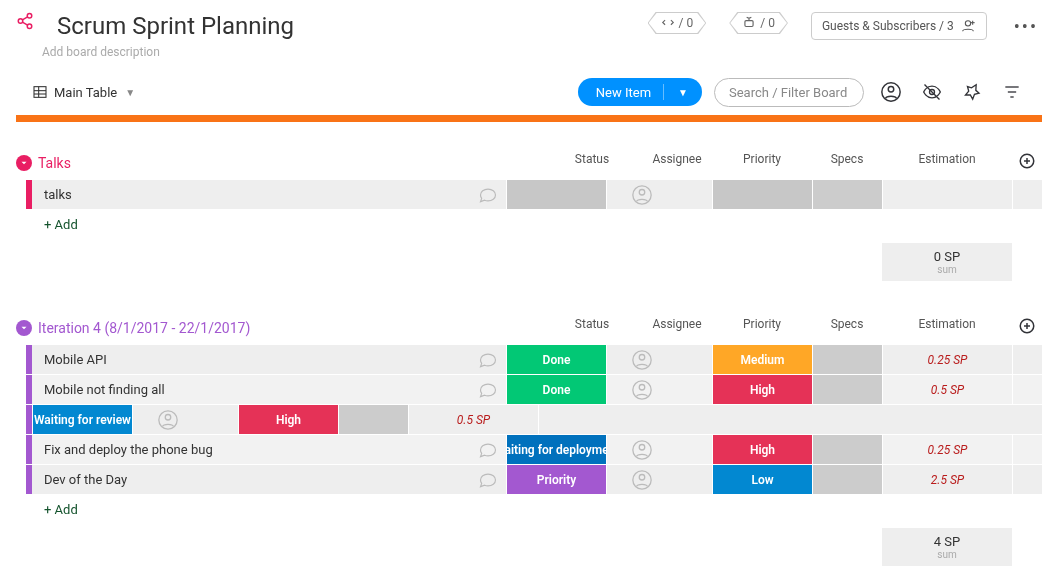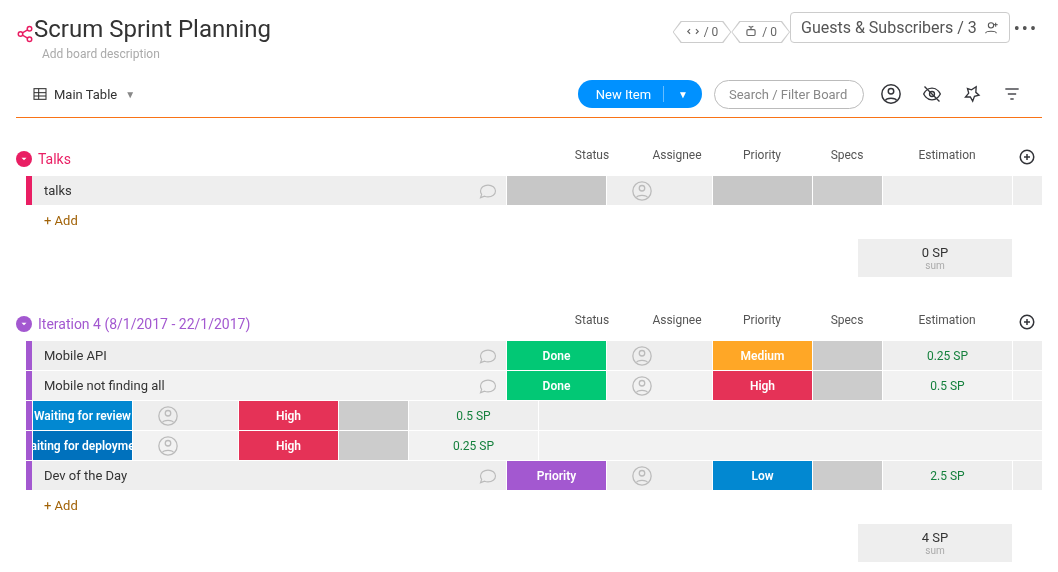--- a/index.html
+++ b/index.html
@@ -1,32 +1,32 @@
 <!DOCTYPE html>
 <html><head>
 <meta charset="utf-8">
 <style>
 * { margin: 0; padding: 0; box-sizing: border-box; font-family: -apple-system, BlinkMacSystemFont, "Segoe UI", Roboto, Arial, sans-serif; }
 body { background: #fff; color: #333; width: 1058px; }
 
 .top-area { padding: 12px 16px 0; }
-.header-row { display: flex; align-items: flex-end; gap: 0; }
+.header-row { display: flex; align-items: flex-start; gap: 23px; }
 .share-icon { color: #e91e63; width: 18px; height: 18px; flex: none; }
 .board-title { font-size: 24px; color: #333; font-weight: 400; flex: none; }
 .header-spacer { flex: 1; }
 .tag-btn { display: flex; align-items: center; gap: 4px; font-size: 12px; color: #555; border: 1px solid #ccc; border-radius: 4px; padding: 4px 8px; background: #fff; position: relative; }
 .tag-btn.angled { clip-path: polygon(8px 0, calc(100% - 8px) 0, 100% 50%, calc(100% - 8px) 100%, 8px 100%, 0 50%); border: none; background: linear-gradient(#ccc,#ccc); padding: 1px; }
 .tag-btn.angled .inner { clip-path: polygon(8px 0, calc(100% - 8px) 0, 100% 50%, calc(100% - 8px) 100%, 8px 100%, 0 50%); background:#fff; padding: 3px 12px; display:flex; align-items:center; gap:4px; color:#666;}
-.guests-btn { display: flex; align-items: center; gap: 6px; font-size: 16px; color: #555; border: 1px solid #ccc; border-radius: 4px; padding: 5px 10px; background: #fff; }
+.guests-btn { display: flex; align-items: center; gap: 6px; font-size: 12px; color: #555; border: 1px solid #ccc; border-radius: 4px; padding: 5px 10px; background: #fff; }
 .icon-btn { border:none; background:none; cursor:pointer; color:#555; padding:4px; display:flex; align-items:center; }
 .dots-btn { font-size: 18px; color:#555; letter-spacing: 2px; }
 
 .board-desc { color:#aaa; font-size: 12px; margin-top: 4px; margin-left: 26px; }
 
-.toolbar-row { display:flex; align-items:center; padding: 18px 16px 8px; border-bottom: 1px solid #f97316; gap: 12px;}
+.toolbar-row { display:flex; align-items:center; padding: 18px 16px 8px; border-bottom: 7px solid #f97316; gap: 12px;}
 .view-btn { display:flex; align-items:center; gap:6px; font-size: 13px; color:#333; cursor:pointer; }
 .view-btn svg { width:16px; height:16px; }
 .chev-down { font-size: 10px; color:#888; margin-left: 2px; }
 .toolbar-spacer { flex:1; }
 .new-item-btn { background:#0091ff; color:#fff; border:none; border-radius: 20px; padding: 6px 14px 6px 18px; font-size: 13px; display:flex; align-items:center; gap:12px; cursor:pointer;}
 .new-item-btn .divider{ width:1px; height:16px; background: rgba(255,255,255,0.4);}
 .search-input { border:1px solid #bbb; border-radius: 20px; padding: 6px 14px; font-size: 13px; width: 150px; color:#333; }
 .search-input::placeholder { color:#888; }
 .tool-icon { width:20px; height:20px; color:#323338; stroke-width:1.6;}
 .person-circle { width:22px; height:22px; color:#323338; }
@@ -49,29 +49,29 @@
 .row { display:flex; align-items:stretch; background:#eee; border-top: 1px solid #fff; height: 30px; }
 .row.even { background:#f2f2f2; }
 .row-handle { width:6px; flex:none; }
 .row-name { flex:1; display:flex; align-items:center; padding-left: 12px; font-size: 13px; color:#333; gap:6px; justify-content:space-between; padding-right:8px;}
 .chat-icon { color:#bbb; width:20px; height:20px; flex:none; stroke-width:1.4;}
 .cell { display:flex; align-items:center; justify-content:center; font-size: 12px; color:#fff; border-left: 1px solid #fff; }
 .cell.assignee-cell svg { color:#bbb; width:22px; height:22px;}
 .cell.specs-cell { background:#ccc;}
 .cell.status-cell { background:#c7c7c7; color:#fff; font-weight:600; white-space:nowrap; overflow:hidden; padding:0 4px; text-overflow: ellipsis;}
 .cell.priority-cell { background:#c7c7c7; color:#fff; font-weight:600;margin-left:36px; }
-.cell.estimation-cell { color:#15803d; background:transparent; }
+.cell.estimation-cell { color:#b91c1c; background:transparent;font-style:italic; }
 .cell.plus-cell { background:transparent;}
 
 .add-row { display:flex; align-items:center; height: 30px; border-top:1px solid #fff;}
 .add-row .row-handle-light { width:6px; flex:none; opacity:0.4;}
-.add-row-text { padding-left:12px; font-size: 13px; color:#a16207;}
+.add-row-text { padding-left:12px; font-size: 13px; color:#14532d;}
 
 .summary-row { display:flex; justify-content:flex-end; margin-top:4px;}
-.summary-box { width:154px; text-align:center; background:#eee; padding: 6px 4px; margin-right:30px;}
+.summary-box { width:130px; text-align:center; background:#eee; padding: 6px 4px; margin-right:30px;}
 .summary-box .val { font-size:13px; color:#333;}
 .summary-box .lbl { font-size:10px; color:#aaa;}
 
 .rows-wrap { margin-left: 10px; margin-top: 6px; }
 
 
 .c-done{background:#02c875!important}
 .c-waitrev{background:#0288d1!important}
 .c-waitdep{background:#0071bd!important}
 .c-ongoing{background:#a358d0!important}
@@ -306,20 +306,26 @@
               <path d="M6 19c1-3 11-3 12 0"></path>
             </svg>
           </div>
           <div class="cell priority-cell col-priority p-high">High</div>
           <div class="cell specs-cell col-specs"></div>
           <div class="cell estimation-cell col-estimation">0.5 SP</div>
           <div class="cell plus-cell col-plus"></div>
         </div>
         <div class="row even">
           <div class="row-handle g-iter-bg"></div>
+          <div class="row-name">
+            <span>Fix and deploy the phone bug</span>
+            <svg class="chat-icon" viewBox="0 0 24 24" fill="none" stroke="currentColor">
+              <path d="M21 12c0 4-4 7-9 7-1.5 0-2.9-.3-4.1-.8L3 20l1.4-4C3.5 14.8 3 13.5 3 12c0-4 4-7 9-7s9 3 9 7z"></path>
+            </svg>
+          </div>
           <div class="cell status-cell col-status c-waitdep">Waiting for deployme...</div>
           <div class="cell assignee-cell col-assignee">
             <svg viewBox="0 0 24 24" fill="none" stroke="currentColor" stroke-width="1.4">
               <circle cx="12" cy="12" r="10"></circle>
               <circle cx="12" cy="9" r="3"></circle>
               <path d="M6 19c1-3 11-3 12 0"></path>
             </svg>
           </div>
           <div class="cell priority-cell col-priority p-high">High</div>
           <div class="cell specs-cell col-specs"></div>

